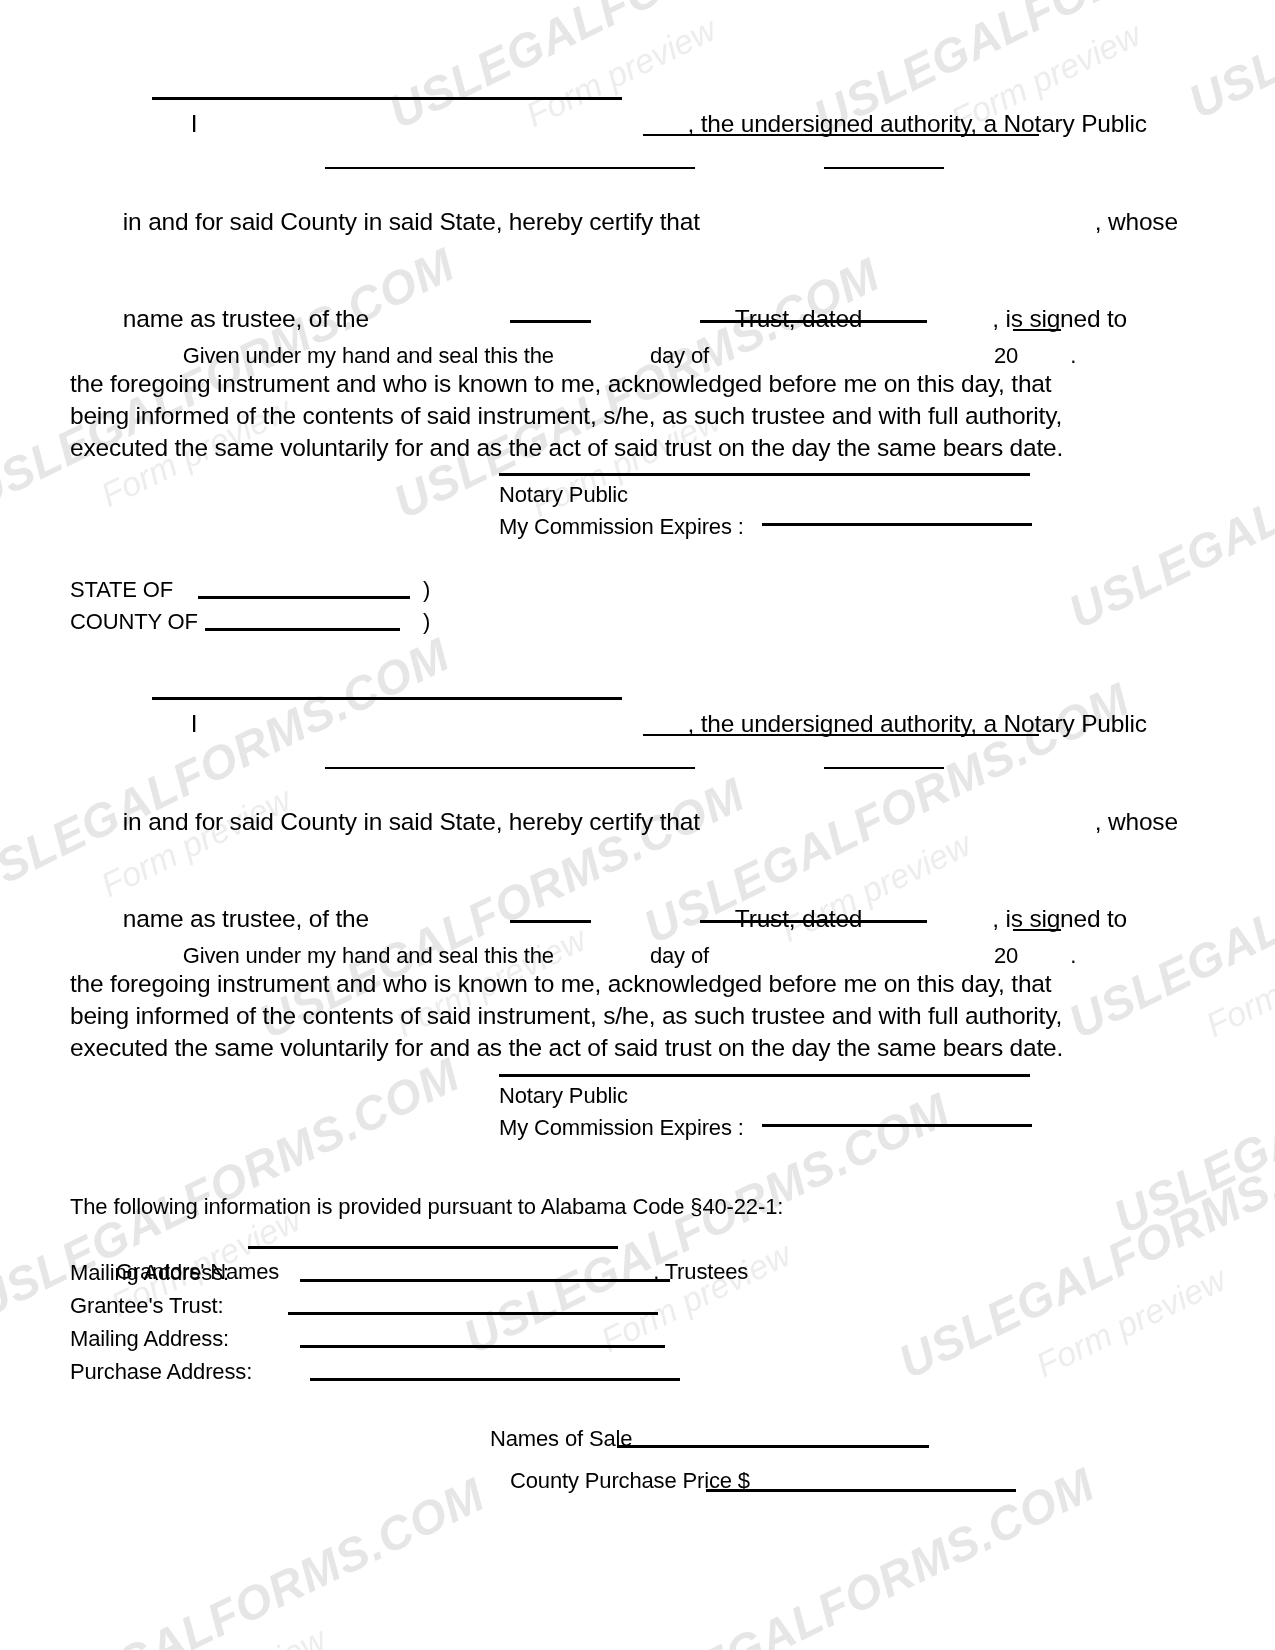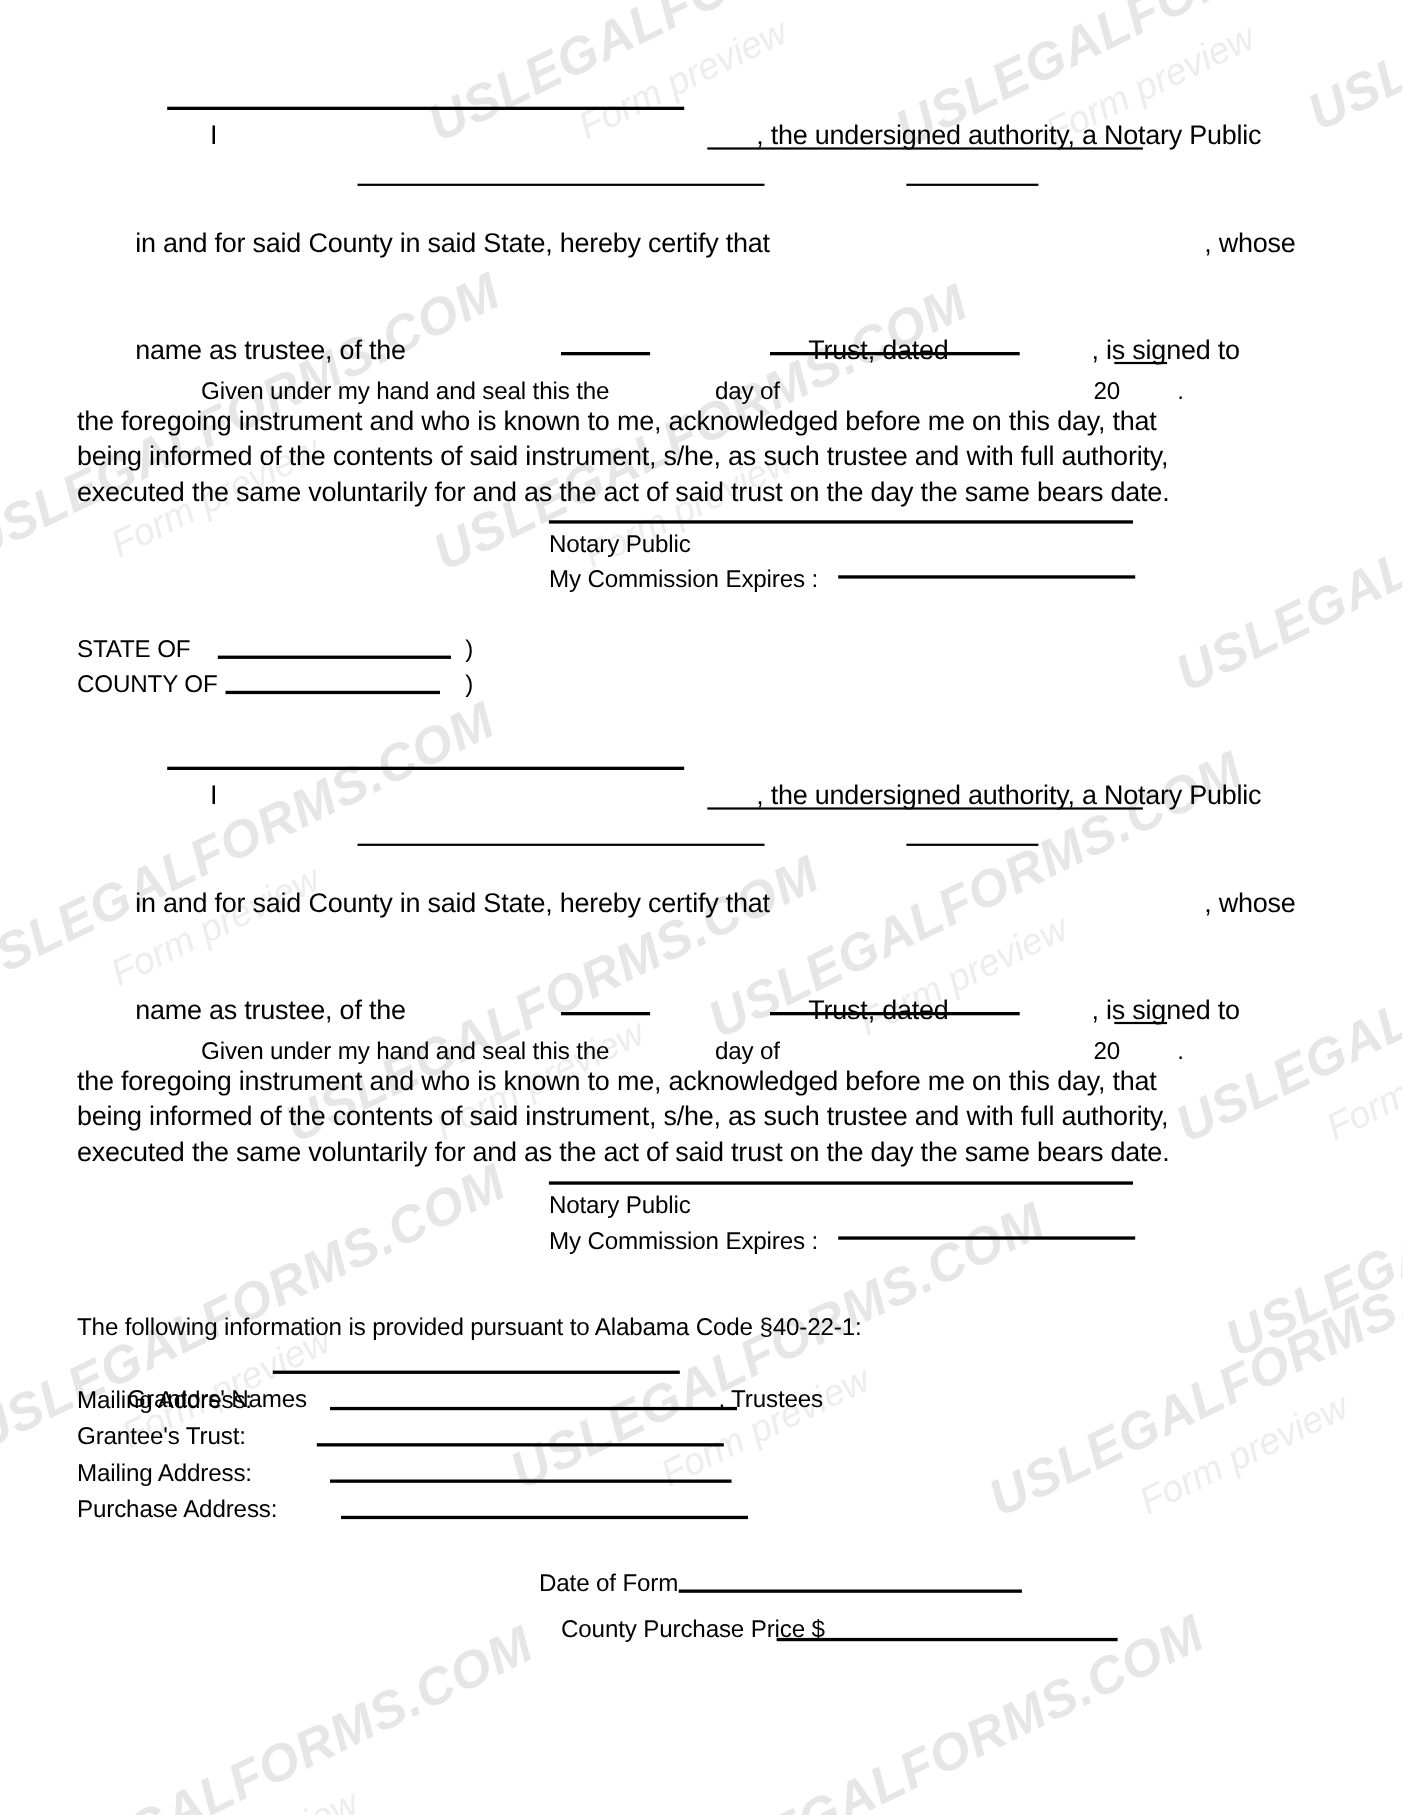--- a/index.html
+++ b/index.html
@@ -215,20 +215,20 @@
 
     <div class="blk" style="left:70px; top:1290px;">Grantee's Trust:</div>
     <div class="rule med" style="left:288px; top:1312px; width:370px;"></div>
 
     <div class="blk" style="left:70px; top:1323px;">Mailing Address:</div>
     <div class="rule med" style="left:300px; top:1345px; width:365px;"></div>
 
     <div class="blk" style="left:70px; top:1356px;">Purchase Address:</div>
     <div class="rule med" style="left:310px; top:1378px; width:370px;"></div>
 
-    <div class="blk" style="left:490px; top:1423px;">Date of Form</div>
+    <div class="blk" style="left:490px; top:1423px;">Names of Sale</div>
     <div class="rule med" style="left:617px; top:1445px; width:312px;"></div>
 
     <div class="blk" style="left:510px; top:1465px;">County Purchase Price $</div>
     <div class="rule med" style="left:706px; top:1489px; width:310px;"></div>
 
   </div>
 </div>
 
 </body></html>

